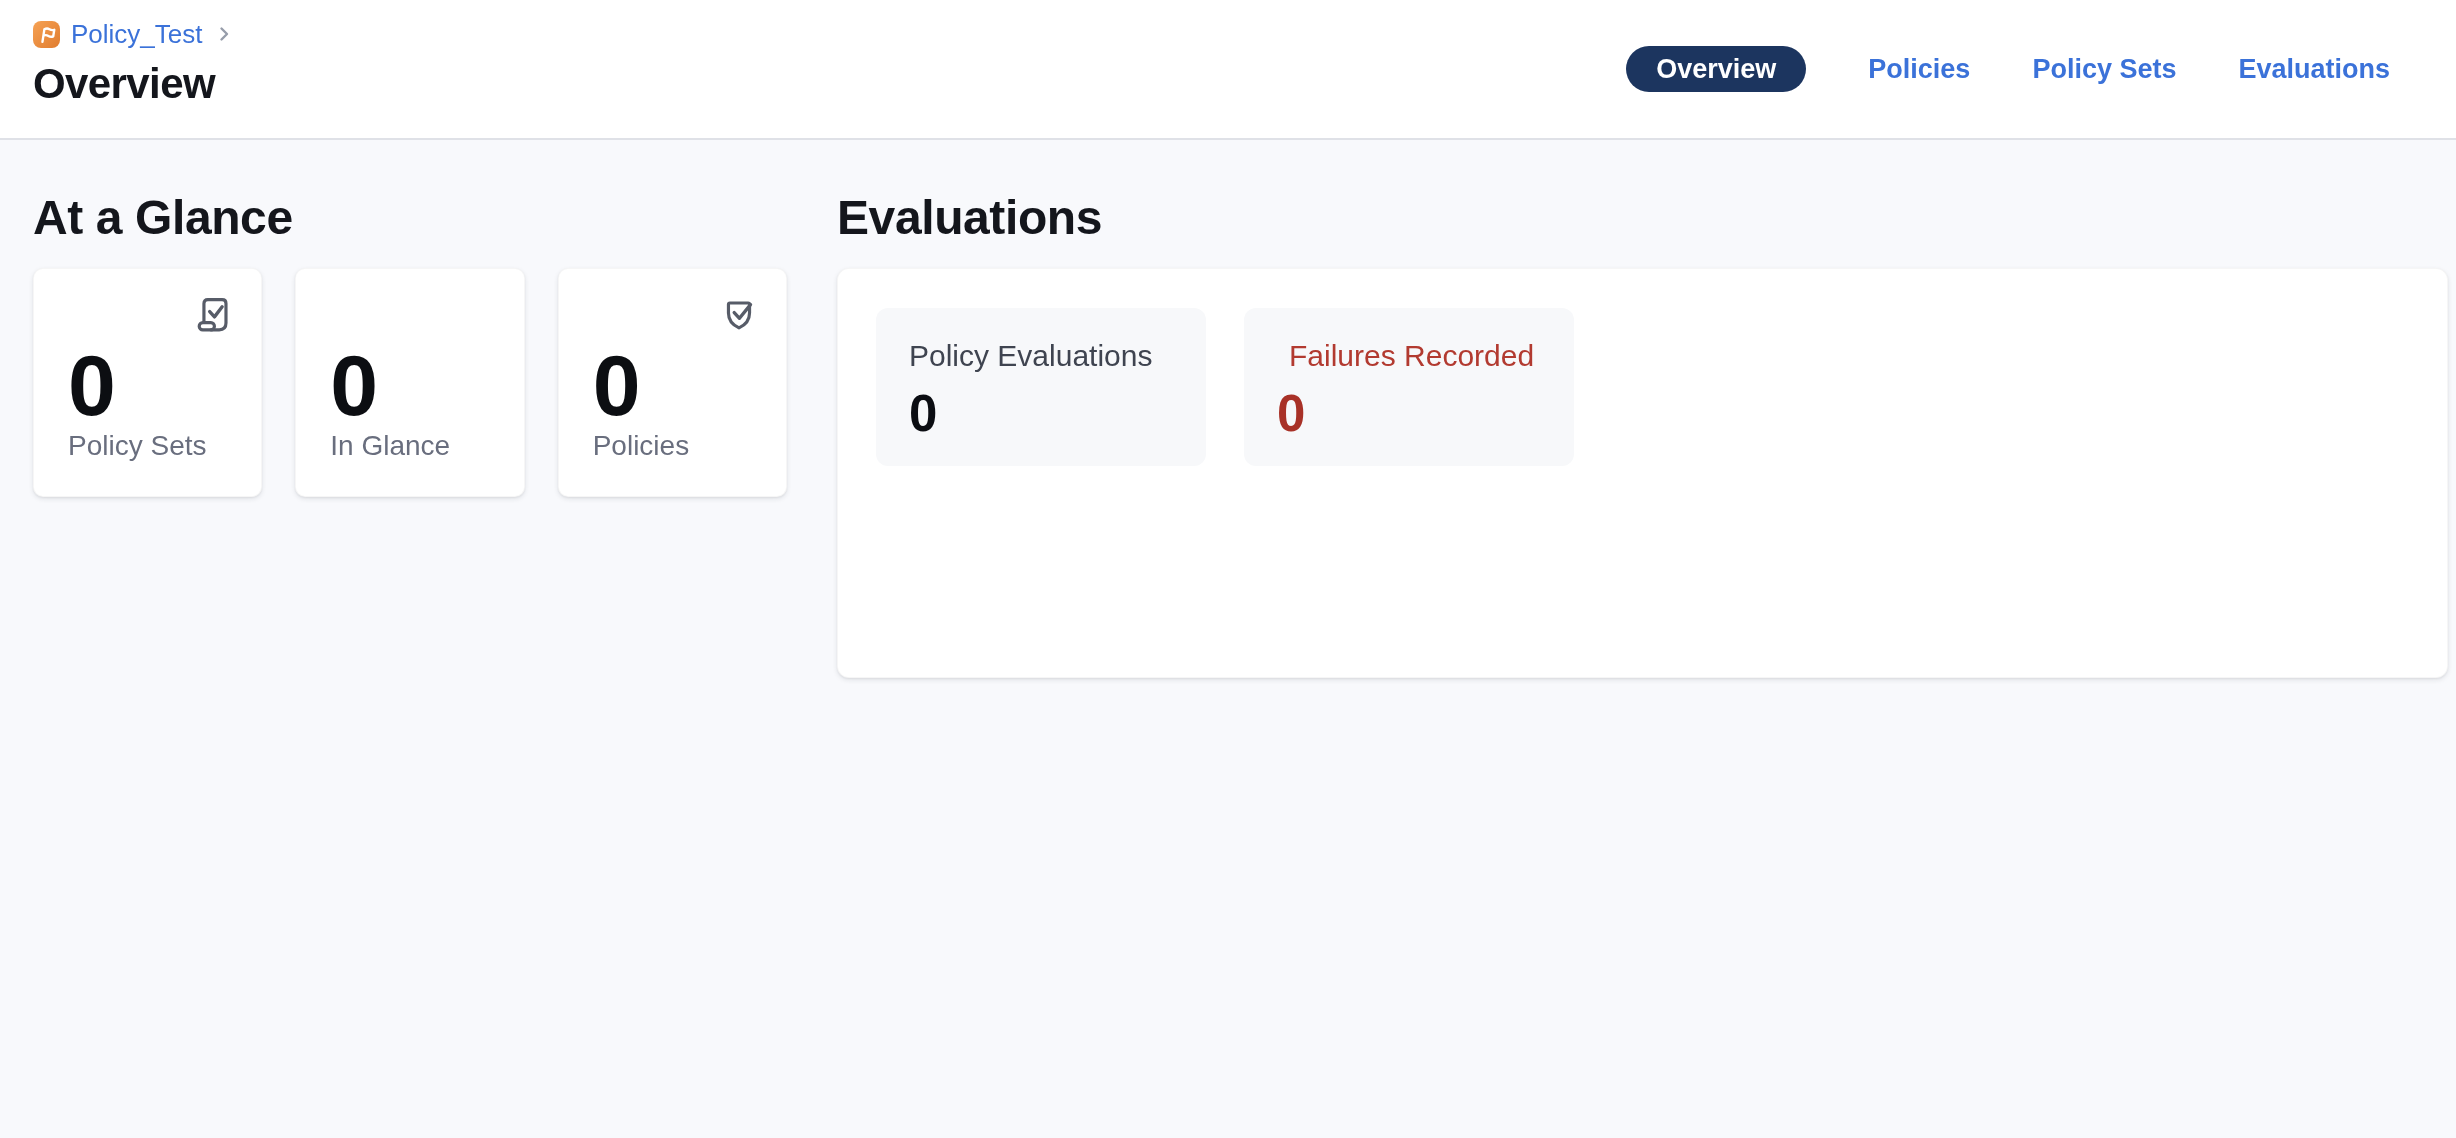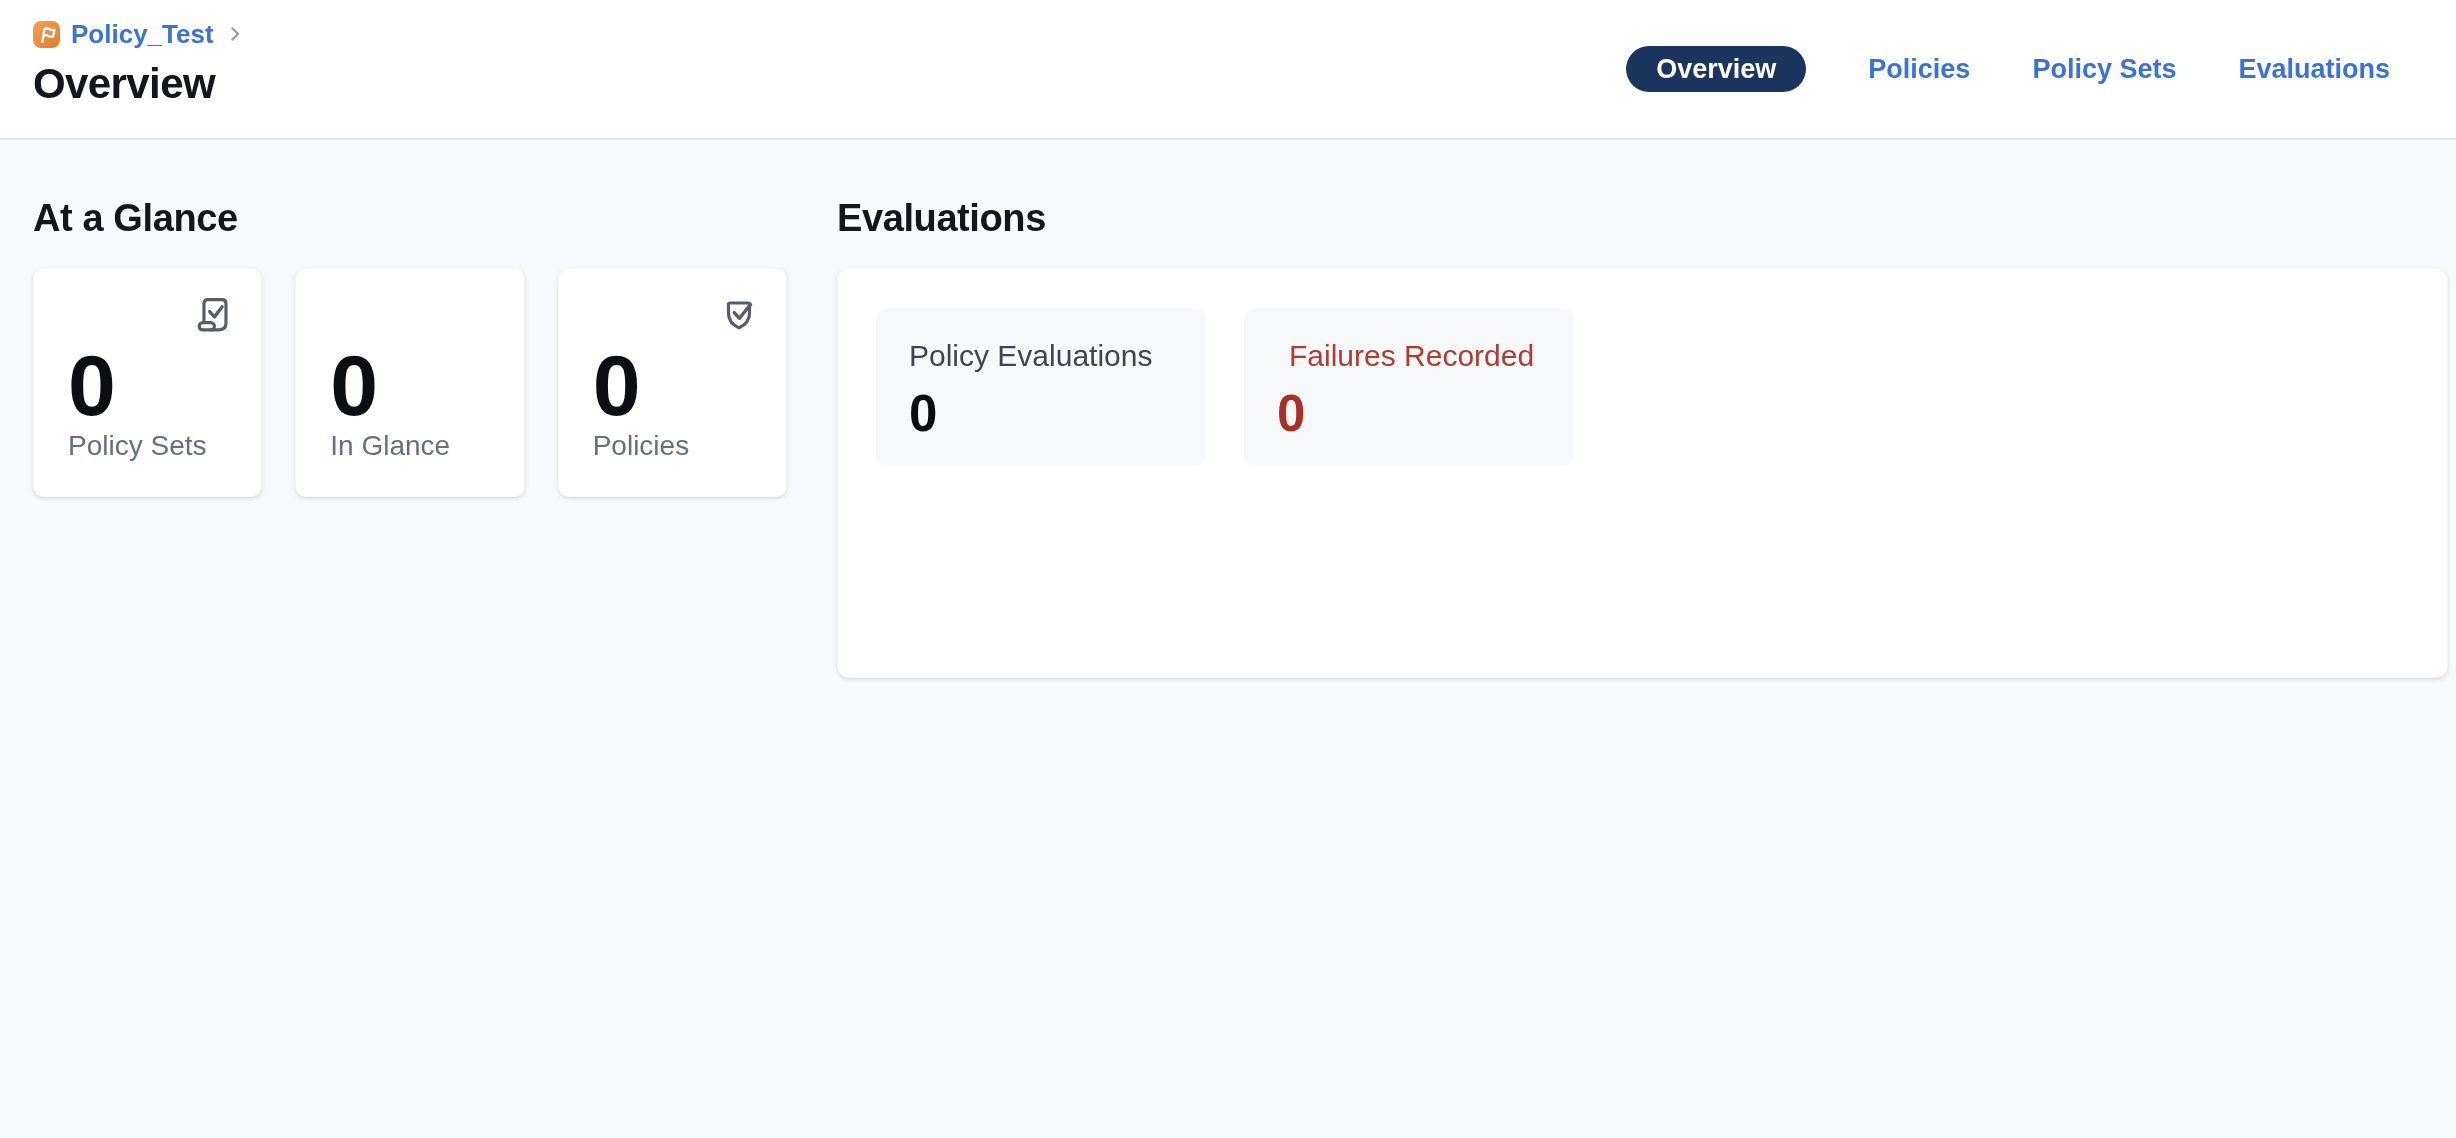--- a/index.html
+++ b/index.html
@@ -34,21 +34,21 @@
   }
   .header-left{position:absolute;left:33px;top:19px;}
   .breadcrumb{display:flex;align-items:center;gap:11px;height:30px;}
   .logo-tile{
     width:27px;height:27px;border-radius:8px;flex:0 0 auto;
     background:linear-gradient(135deg,var(--logo-orange-light) 0%,var(--logo-orange-dark) 100%);
     display:flex;align-items:center;justify-content:center;
   }
   .breadcrumb-link{
     color:var(--accent-blue);
-    font-size:26px;font-weight:700;
+    font-size:26px;font-weight:400;
     text-decoration:none;line-height:30px;
     cursor:pointer;
   }
   .breadcrumb-chevron{display:flex;align-items:center;margin-left:-2px;}
   .page-title{
     margin-top:11px;
     font-size:42px;font-weight:700;letter-spacing:-0.6px;
     color:var(--heading-text);
   }
 
@@ -71,21 +71,21 @@
 
   
   .main{
     padding:56px 8px 0 33px;
     display:grid;
     grid-template-columns:754px 1fr;
     column-gap:50px;
     align-items:start;
   }
   .section-heading{
-    font-size:38px;font-weight:700;letter-spacing:-0.4px;
+    font-size:48px;font-weight:700;letter-spacing:-0.4px;
     color:var(--heading-text);
     line-height:44px;
     margin-bottom:28px;
   }
 
   
   .glance-grid{
     display:grid;grid-template-columns:repeat(3,1fr);gap:33px;
   }
   .glance-card{

